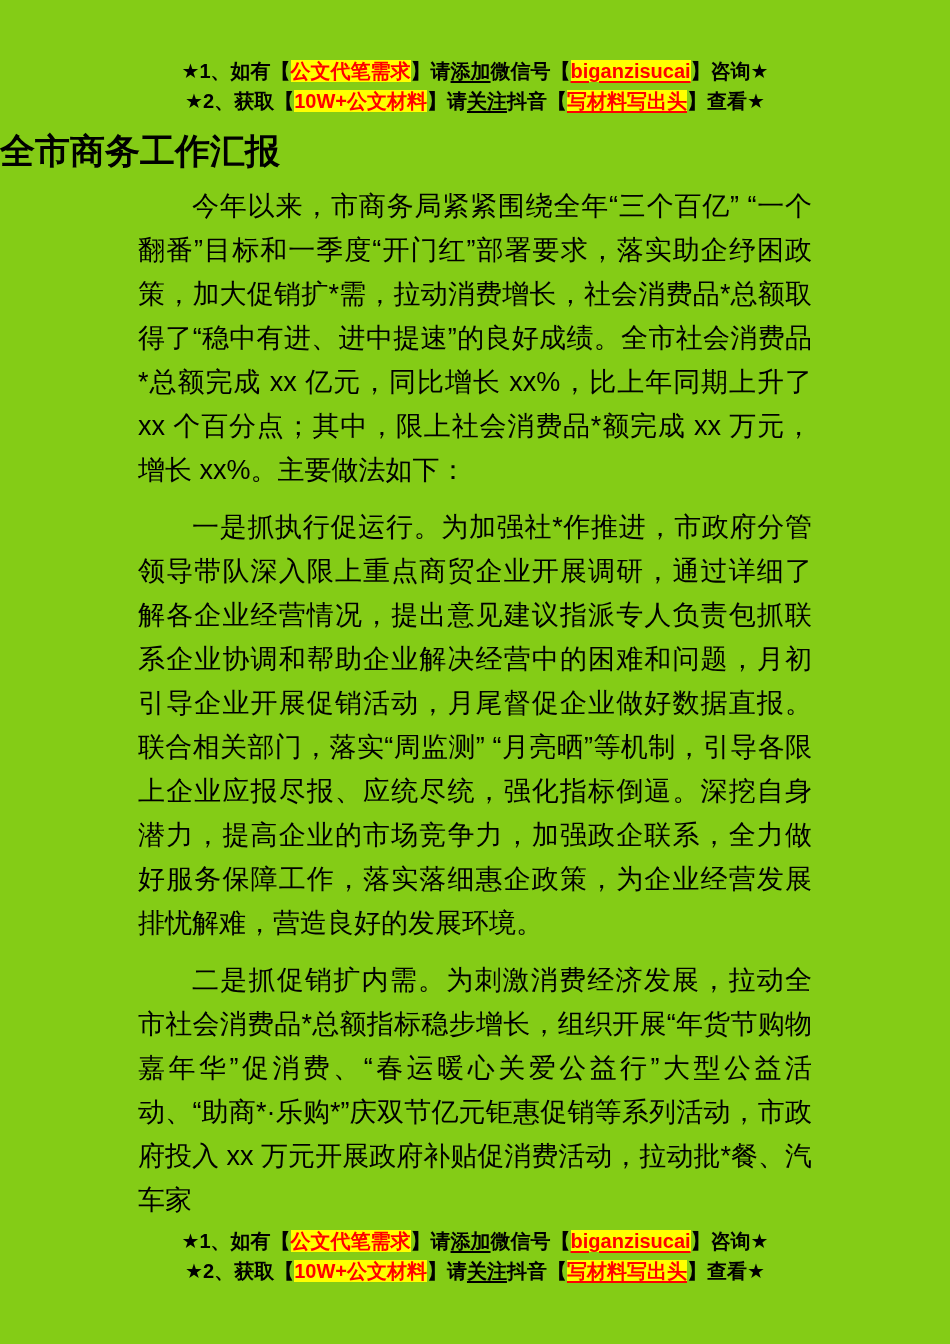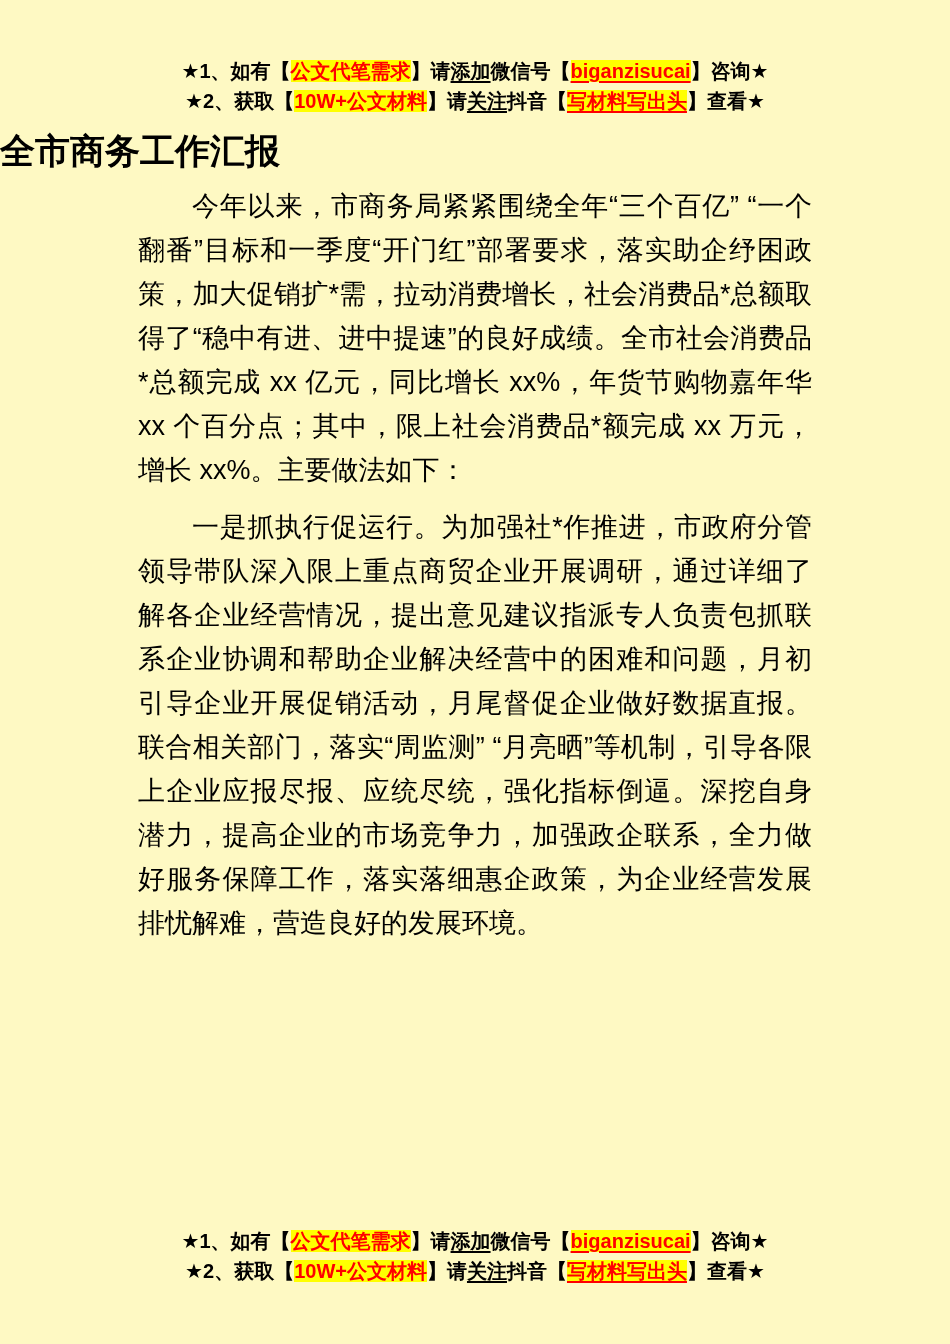--- a/index.html
+++ b/index.html
@@ -1,21 +1,21 @@
 <!DOCTYPE html>
 <html><head>
 <meta charset="utf-8">
 <style>
   html, body { margin: 0; padding: 0; background: #ffffff; }
   .page {
     position: relative;
     width: 950px;
     height: 1344px;
     margin: 0 auto;
-    background: #fef9c3;
+    background: #84cc16;
     color: #000000;
     font-family: "Liberation Sans", "DejaVu Sans", sans-serif;
     overflow: hidden;
   }
   
   .notice {
     text-align: center;
     font-weight: bold;
     font-size: 20px;
     line-height: 30px;
@@ -65,22 +65,23 @@
 <div class="page">
 
   <div class="notice notice-header">
     <div class="notice-line"><span>★1、如有【</span><span class="n-hl">公文代笔需求</span><span>】请</span><span class="n-u">添加</span><span>微信号【</span><span class="n-hl-u">biganzisucai</span><span>】咨询★</span></div>
     <div class="notice-line"><span>★2、获取【</span><span class="n-hl">10W+公文材料</span><span>】请</span><span class="n-u">关注</span><span>抖音【</span><span class="n-hl-u">写材料写出头</span><span>】查看★</span></div>
   </div>
 
   <h1 class="doc-title">全市商务工作汇报</h1>
 
   <div class="doc-body">
-    <p>今年以来，市商务局紧紧围绕全年“三个百亿” “一个翻番”目标和一季度“开门红”部署要求，落实助企纾困政策，加大促销扩*需，拉动消费增长，社会消费品*总额取得了“稳中有进、进中提速”的良好成绩。全市社会消费品*总额完成 xx 亿元，同比增长 xx%，年货节购物嘉年华 xx 个百分点；其中，限上社会消费品*额完成 xx 万元，增长 xx%。主要做法如下：</p>
+    <p>今年以来，市商务局紧紧围绕全年“三个百亿” “一个翻番”目标和一季度“开门红”部署要求，落实助企纾困政策，加大促销扩*需，拉动消费增长，社会消费品*总额取得了“稳中有进、进中提速”的良好成绩。全市社会消费品*总额完成 xx 亿元，同比增长 xx%，比上年同期上升了 xx 个百分点；其中，限上社会消费品*额完成 xx 万元，增长 xx%。主要做法如下：</p>
     <p>一是抓执行促运行。为加强社*作推进，市政府分管领导带队深入限上重点商贸企业开展调研，通过详细了解各企业经营情况，提出意见建议指派专人负责包抓联系企业协调和帮助企业解决经营中的困难和问题，月初引导企业开展促销活动，月尾督促企业做好数据直报。联合相关部门，落实“周监测” “月亮晒”等机制，引导各限上企业应报尽报、应统尽统，强化指标倒逼。深挖自身潜力，提高企业的市场竞争力，加强政企联系，全力做好服务保障工作，落实落细惠企政策，为企业经营发展排忧解难，营造良好的发展环境。</p>
+    <p>二是抓促销扩内需。为刺激消费经济发展，拉动全市社会消费品*总额指标稳步增长，组织开展“年货节购物嘉年华”促消费、“春运暖心关爱公益行”大型公益活动、“助商*·乐购*”庆双节亿元钜惠促销等系列活动，市政府投入 xx 万元开展政府补贴促消费活动，拉动批*餐、汽车家</p>
   </div>
 
   <div class="notice notice-footer">
     <div class="notice-line"><span>★1、如有【</span><span class="n-hl">公文代笔需求</span><span>】请</span><span class="n-u">添加</span><span>微信号【</span><span class="n-hl-u">biganzisucai</span><span>】咨询★</span></div>
     <div class="notice-line"><span>★2、获取【</span><span class="n-hl">10W+公文材料</span><span>】请</span><span class="n-u">关注</span><span>抖音【</span><span class="n-hl-u">写材料写出头</span><span>】查看★</span></div>
   </div>
 
 </div>
 
 </body></html>

